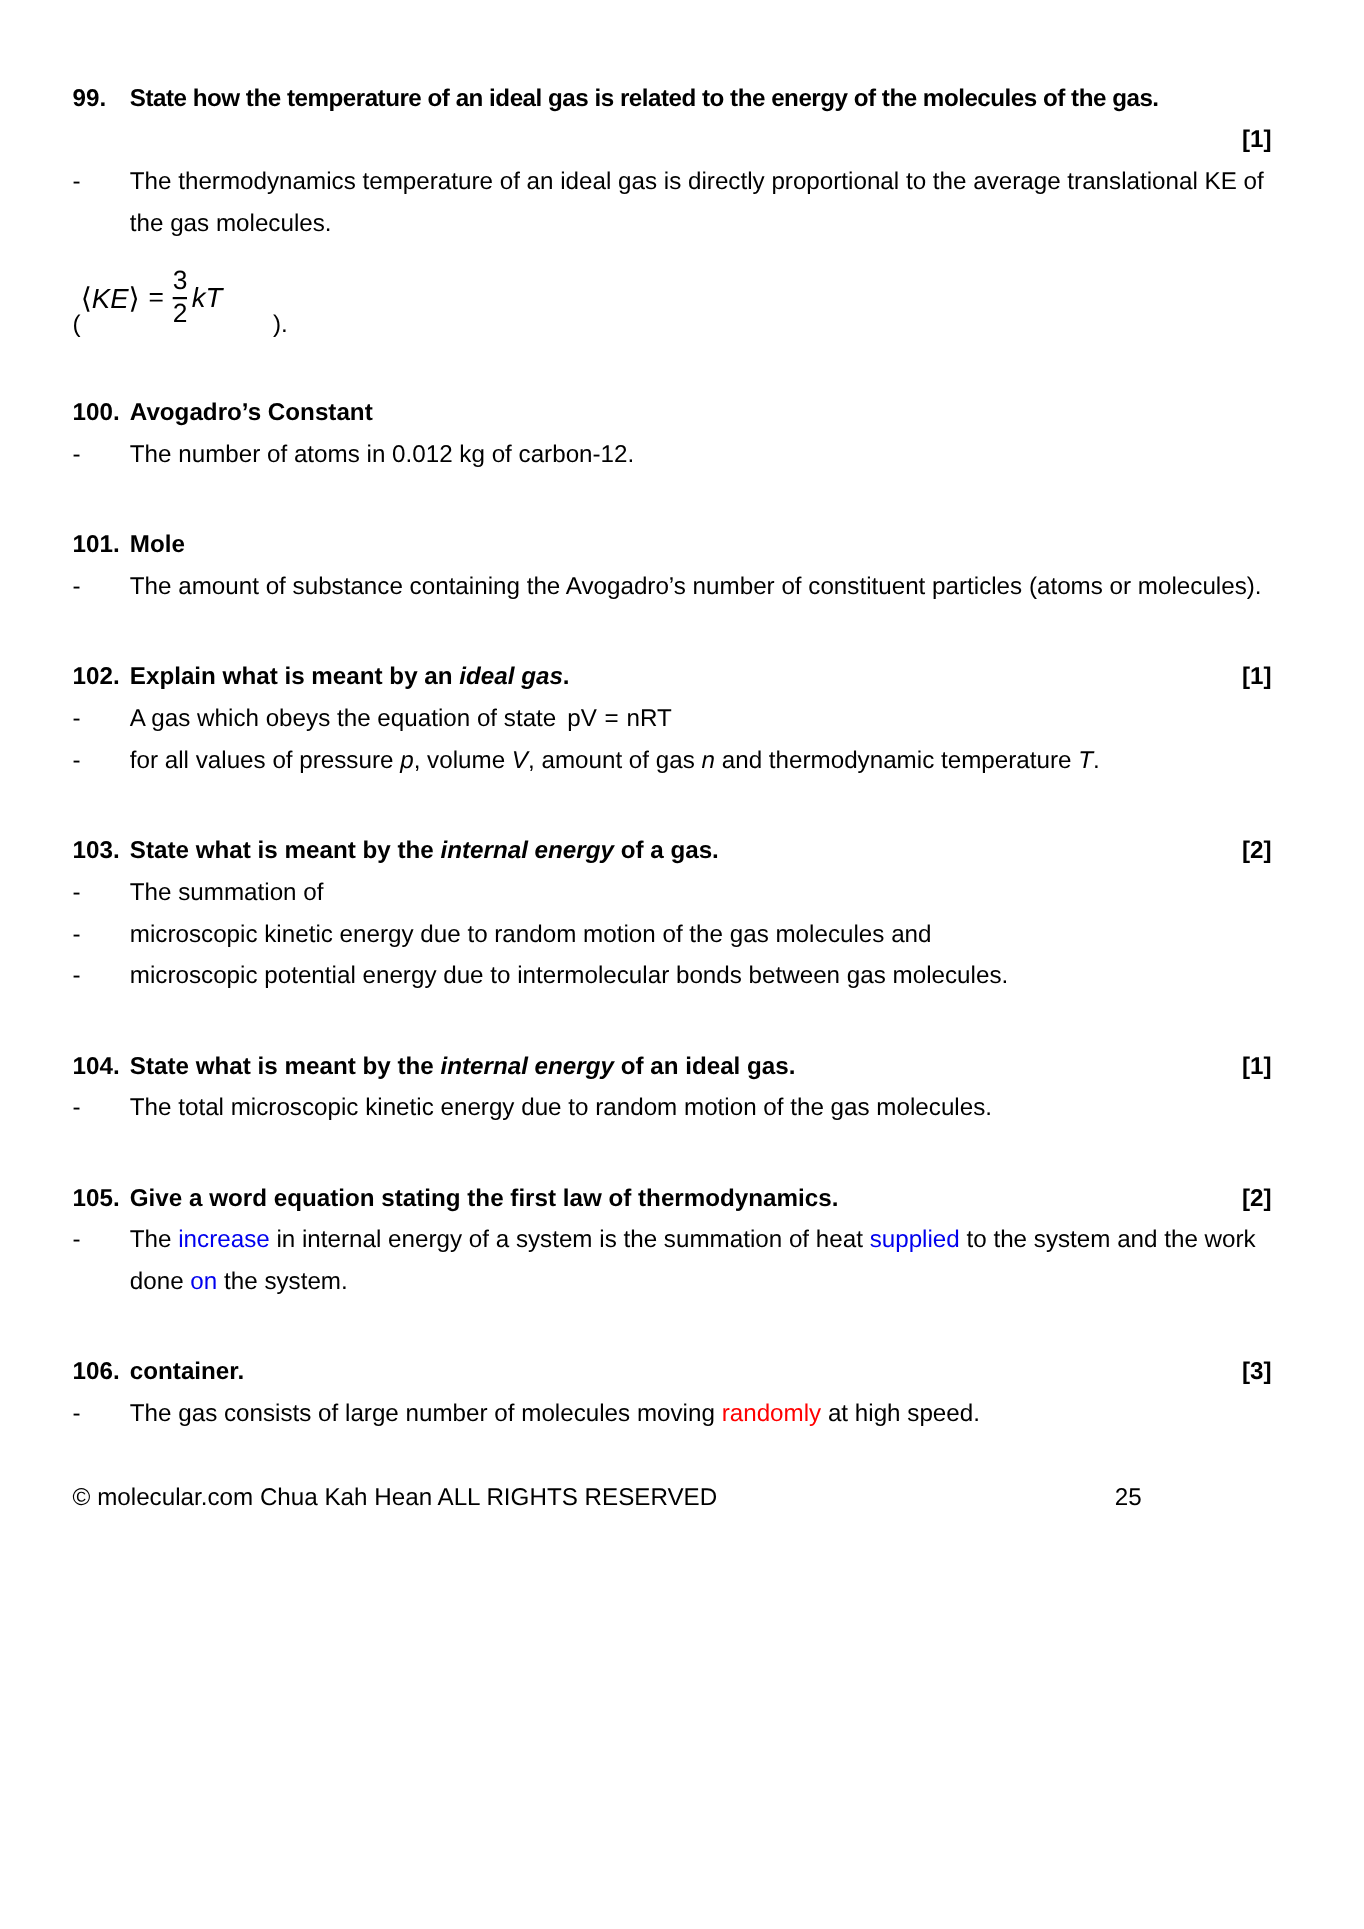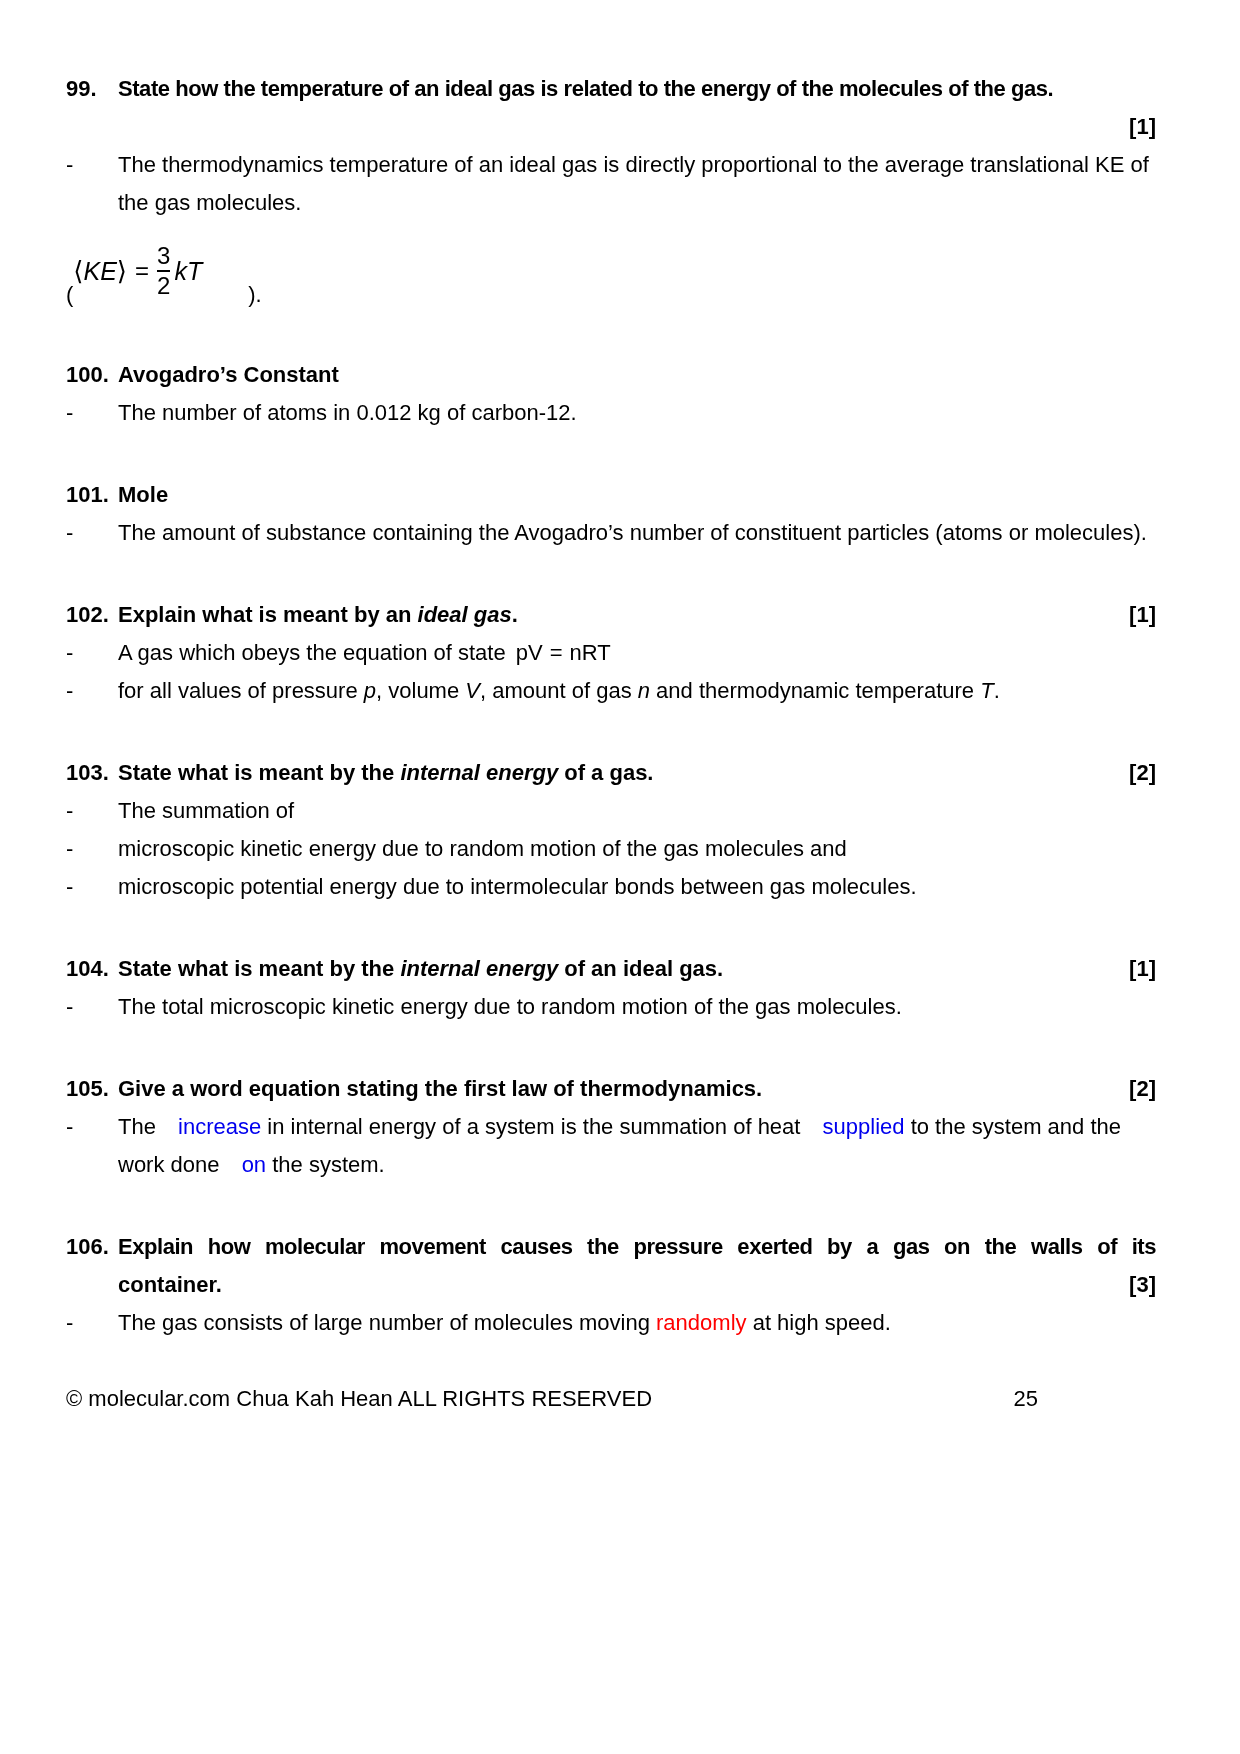--- a/index.html
+++ b/index.html
@@ -21,21 +21,21 @@
   .marks{font-weight:bold;white-space:nowrap;}
   .marks-line{text-align:right;font-weight:bold;}
   .nowrap{white-space:nowrap;}
   .tight{letter-spacing:-0.45px;}
   .justify-line{text-align:justify;text-align-last:justify;}
   .brow{display:flex;}
   .bdash{width:52px;flex-shrink:0;}
   .btext{flex:1;min-width:0;}
   .comment{color:var(--comment-blue,#0000EE);text-align:justify;margin-top:5px;}
   .comment-black{margin-left:52px;}
-  .blue{color:var(--comment-blue,#0000EE);margin-left:16px;}
+  .blue{color:var(--comment-blue,#0000EE);}
   .red{color:var(--highlight-red,#FF0000);}
   .it{font-style:italic;}
   .math{}
   .meq{font-style:normal;margin:0 7px;}
   .mathgap{margin-left:10px;}
   .formula{display:flex;align-items:center;height:82px;margin:8px 0 0 0;}
   .paren{align-self:flex-end;line-height:34px;}
   .fx{font-size:25px;font-style:italic;}
   .angle{font-style:normal;font-size:26px;}
   .feq{font-size:24px;margin:0 8px;}
@@ -172,21 +172,20 @@
   <div class="brow">
     <span class="bdash">-</span>
     <div class="btext"><span>The </span><span class="blue">increase</span><span> in internal energy of a system is the summation of heat </span><span class="blue">supplied</span><span> to the system and the work done </span><span class="blue">on</span><span> the system.</span></div>
   </div>
 </section>
 
 <section class="q">
   <div class="qrow">
     <span class="qnum">106.</span>
     <div class="qcontent">
-      <div class="qhead justify-line tight">Explain how molecular movement causes the pressure exerted by a gas on the walls of its</div>
       <div class="qhead-row">
         <div class="qhead">container.</div>
         <span class="marks">[3]</span>
       </div>
     </div>
   </div>
   <div class="brow">
     <span class="bdash">-</span>
     <div class="btext"><span>The gas consists of large number of molecules moving </span><span class="red">randomly</span><span> at high speed.</span></div>
   </div>

